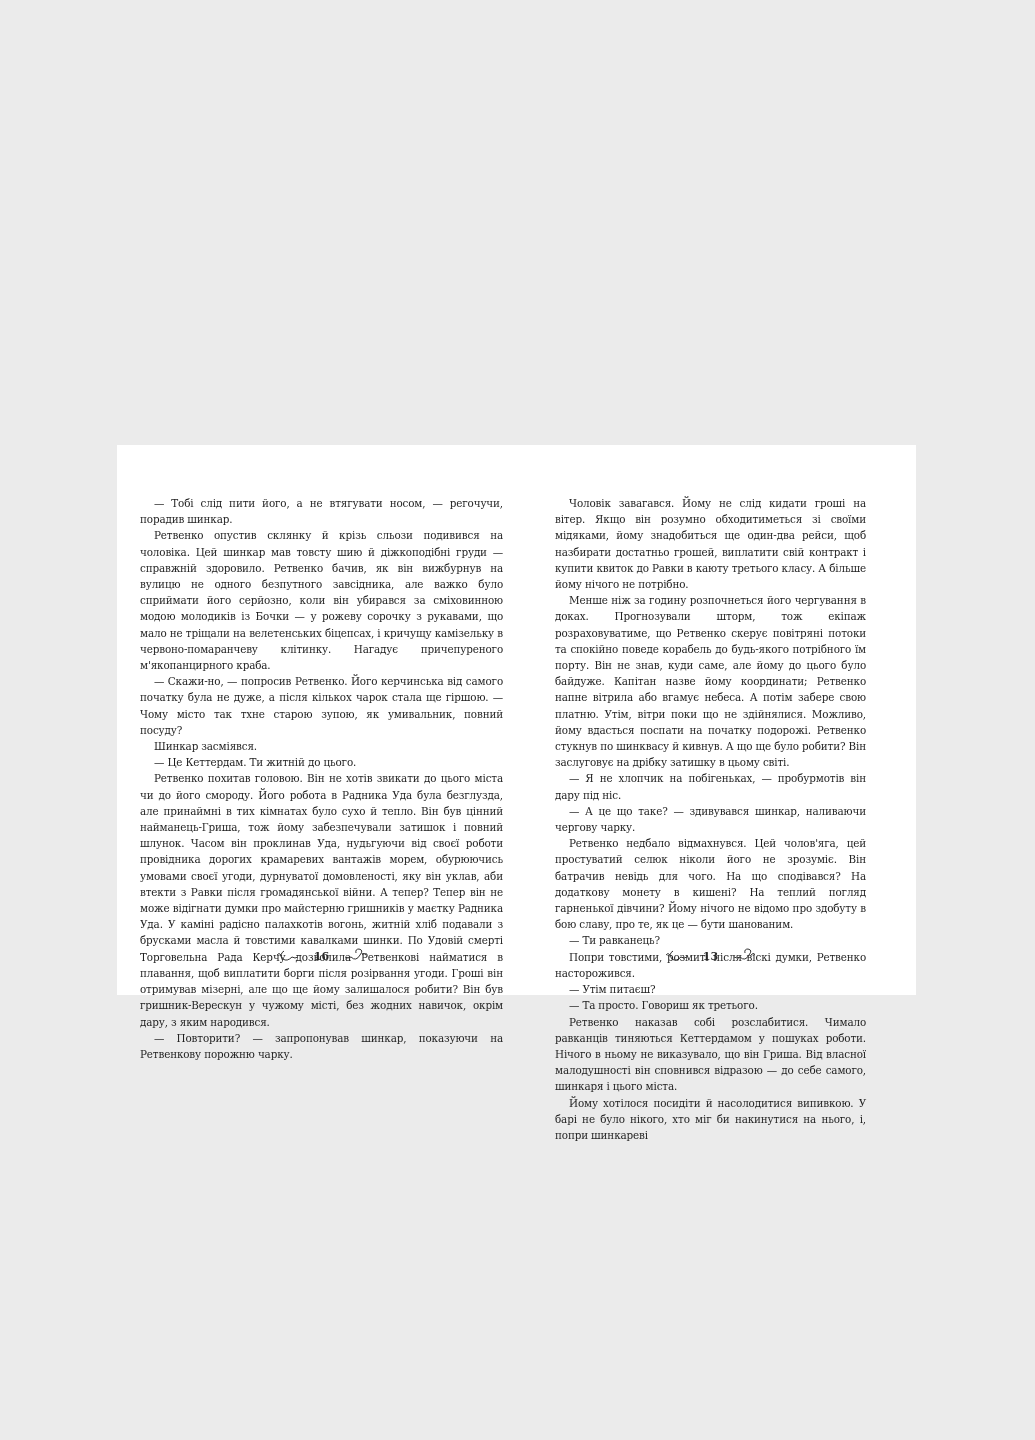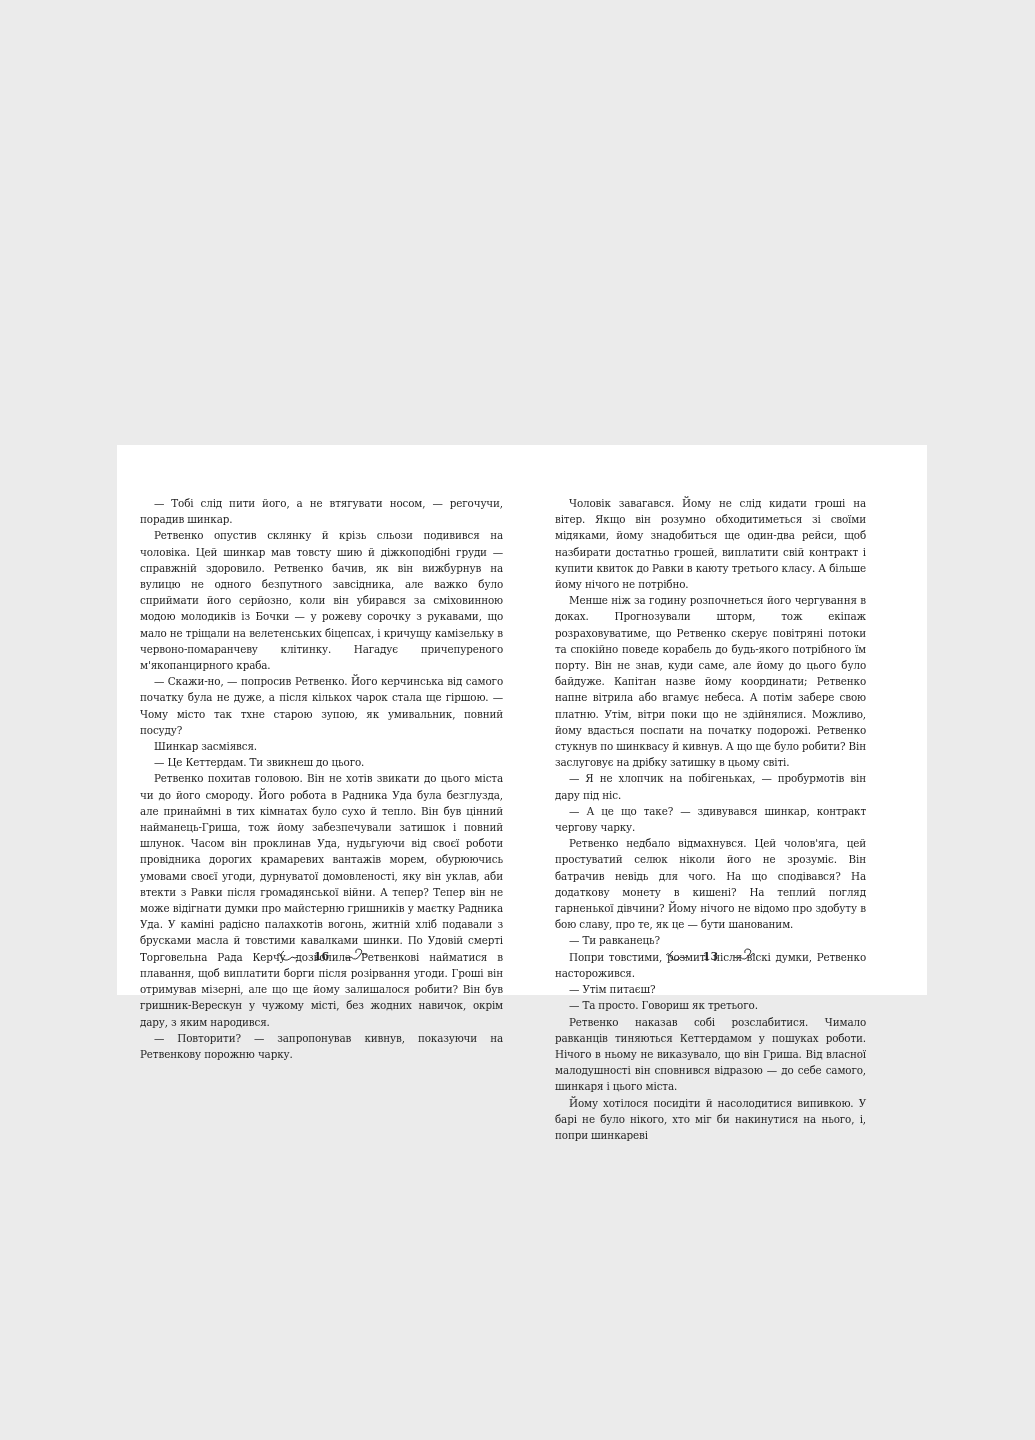--- a/index.html
+++ b/index.html
@@ -7,21 +7,20 @@
       width: 1035px; height: 1440px;
       background: #ebebeb;
       position: relative;
       overflow: hidden;
     }
     .spread {
       position: absolute;
       left: 117px; top: 445px;
       width: 799px; height: 550px;
       background: #ffffff;
-      padding-left: 11px;
     }
     .page {
       position: absolute;
       top: 50px;
       font-family: "DejaVu Serif", serif;
       font-size: 10.4px;
       line-height: 16.2px;
       color: #1e1e1e;
       text-align: justify;
       hyphens: manual;
@@ -48,40 +47,40 @@
 </head>
 <body>
 
 <div class="spread">
 
   <div class="page left">
     <p>— Тобі слід пити його, а не втягувати носом, — регочучи, порадив шинкар.</p>
     <p>Ретвенко опустив склянку й крізь сльози подивився на чоловіка. Цей шинкар мав товсту шию й діжкоподібні груди — справжній здоровило. Ретвенко бачив, як він вижбурнув на вулицю не одного безпутного завсідника, але важко було сприймати його серйозно, коли він убирався за сміховинною модою молодиків із Бочки — у рожеву сорочку з рукавами, що мало не тріщали на велетенських біцепсах, і кричущу камізельку в червоно-помаранчеву клітинку. Нагадує причепуреного м'якопанцирного краба.</p>
     <p>— Скажи-но, — попросив Ретвенко. Його керчинська від самого початку була не дуже, а після кількох чарок стала ще гіршою. — Чому місто так тхне старою зупою, як умивальник, повний посуду?</p>
     <p>Шинкар засміявся.</p>
-    <p>— Це Кеттердам. Ти звикнеш до цього.</p>
+    <p>— Це Кеттердам. Ти житній до цього.</p>
     <p>Ретвенко похитав головою. Він не хотів звикати до цього міста чи до його смороду. Його робота в Радника Уда була безглузда, але принаймні в тих кімнатах було сухо й тепло. Він був цінний найманець-Гриша, тож йому забезпечували затишок і повний шлунок. Часом він проклинав Уда, нудьгуючи від своєї роботи провідника дорогих крамаревих вантажів морем, обурюючись умовами своєї угоди, дурнуватої домовленості, яку він уклав, аби втекти з Равки після громадянської війни. А тепер? Тепер він не може відігнати думки про майстерню гришників у маєтку Радника Уда. У каміні радісно палахкотів вогонь, житній хліб подавали з брусками масла й товстими кавалками шинки. По Удовій смерті Торговельна Рада Керчу дозволила Ретвенкові найматися в плавання, щоб виплатити борги після розірвання угоди. Гроші він отримував мізерні, але що ще йому залишалося робити? Він був гришник-Верескун у чужому місті, без жодних навичок, окрім дару, з яким народився.</p>
-    <p>— Повторити? — запропонував кивнув, показуючи на Ретвенкову порожню чарку.</p>
+    <p>— Повторити? — запропонував шинкар, показуючи на Ретвенкову порожню чарку.</p>
   </div>
 
   <div class="folio left">
     <svg class="flourish" viewBox="0 0 32 16">
       <path d="M3 7 q2 -3 4 0 M10 3 q-5 3 -1 8 q4 3 9 -2 M18 9 q3 2 6 0" fill="none" stroke="#333" stroke-width="1"></path>
     </svg>
     <span>16</span>
     <svg class="flourish" viewBox="0 0 32 16">
       <path d="M8 9 q3 2 6 0 M14 9 q5 5 9 -2 q4 -5 -1 -6 q-4 0 -3 4 M25 7 q2 -3 4 0" fill="none" stroke="#333" stroke-width="1"></path>
     </svg>
   </div>
 
   <div class="page right">
     <p>Чоловік завагався. Йому не слід кидати гроші на вітер. Якщо він розумно обходитиметься зі своїми мідяками, йому знадобиться ще один-два рейси, щоб назбирати достатньо грошей, виплатити свій контракт і купити квиток до Равки в каюту третього класу. А більше йому нічого не потрібно.</p>
     <p>Менше ніж за годину розпочнеться його чергування в доках. Прогнозували шторм, тож екіпаж розраховуватиме, що Ретвенко скерує повітряні потоки та спокійно поведе корабель до будь-якого потрібного їм порту. Він не знав, куди саме, але йому до цього було байдуже. Капітан назве йому координати; Ретвенко напне вітрила або вгамує небеса. А потім забере свою платню. Утім, вітри поки що не здійнялися. Можливо, йому вдасться поспати на початку подорожі. Ретвенко стукнув по шинквасу й кивнув. А що ще було робити? Він заслуговує на дрібку затишку в цьому світі.</p>
     <p>— Я не хлопчик на побігеньках, — пробурмотів він дару під ніс.</p>
-    <p>— А це що таке? — здивувався шинкар, контракт чергову чарку.</p>
+    <p>— А це що таке? — здивувався шинкар, наливаючи чергову чарку.</p>
     <p>Ретвенко недбало відмахнувся. Цей чолов'яга, цей простуватий селюк ніколи його не зрозуміє. Він батрачив невідь для чого. На що сподівався? На додаткову монету в кишені? На теплий погляд гарненької дівчини? Йому нічого не відомо про здобуту в бою славу, про те, як це — бути шанованим.</p>
     <p>— Ти равканець?</p>
     <p>Попри товстими, розмиті після віскі думки, Ретвенко насторожився.</p>
     <p>— Утім питаєш?</p>
     <p>— Та просто. Говориш як третього.</p>
     <p>Ретвенко наказав собі розслабитися. Чимало равканців тиняються Кеттердамом у пошуках роботи. Нічого в ньому не виказувало, що він Гриша. Від власної малодушності він сповнився відразою — до себе самого, шинкаря і цього міста.</p>
     <p>Йому хотілося посидіти й насолодитися випивкою. У барі не було нікого, хто міг би накинутися на нього, і, попри шинкареві</p>
   </div>
 
   <div class="folio right">

